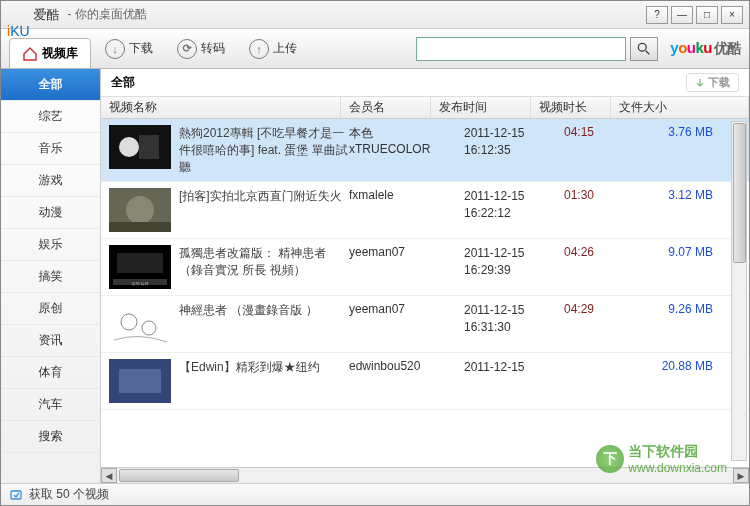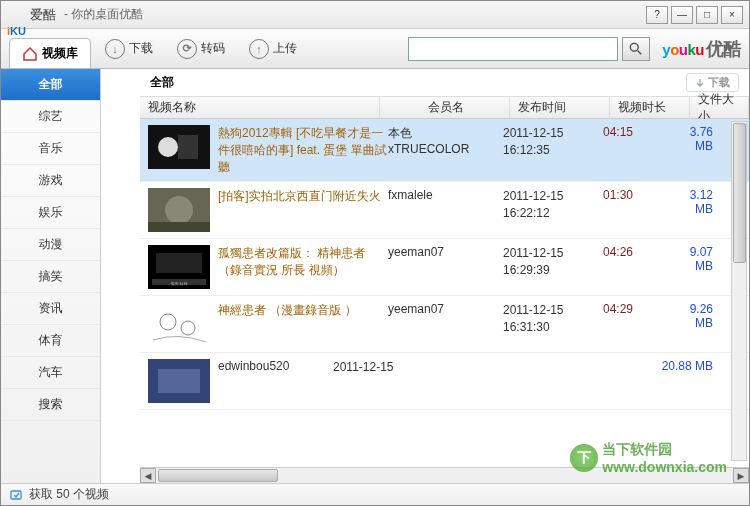--- a/index.html
+++ b/index.html
@@ -1,59 +1,59 @@
 <!DOCTYPE html>
 <html><head>
 <meta charset="utf-8">
 <style>
 * { margin: 0; padding: 0; box-sizing: border-box; }
 body { font-family: "Microsoft YaHei", SimSun, Arial, sans-serif; font-size: 12px; background: #fff; width: 750px; height: 506px; overflow: hidden; border: 1px solid #888; position: relative; }
 .titlebar { height: 28px; background: linear-gradient(#f7f7f7,#eaeaea); display: flex; align-items: center; padding: 0 6px; border-bottom: 1px solid #ccc; }
-.logo-iku { font-weight: bold; font-size: 11px; margin-top: 32px; }
+.logo-iku { font-weight: normal; font-size: 14px; margin-top: 32px; }
 .logo-iku .i { color: #ff6600; }
 .logo-iku .ku { color: #0b6fb8; }
 .logo-cn { margin-left: 4px; color: #333; font-size: 13px; }
 .title-sub { margin-left: 8px; color: #666; }
 .titlebar-spacer { flex: 1; }
 .winbtn { width: 22px; height: 18px; border: 1px solid #999; background: linear-gradient(#fff,#e6e6e6); margin-left: 3px; display: flex; align-items: center; justify-content: center; font-size: 10px; cursor: pointer; color: #333; }
 .toolbar { height: 40px; background: linear-gradient(#fefefe,#e7e7e7); border-bottom: 1px solid #bbb; display: flex; align-items: center; padding: 8px 8px; gap: 4px; }
 .tab-main { display: flex; align-items: center; gap: 4px; padding: 6px 12px; background: #fff; border: 1px solid #bbb; border-radius: 4px 4px 0 0; font-weight: bold; position: relative; top: 5px; }
 .tab-main svg { width: 16px; height: 16px; }
 .tool-btn { display: flex; align-items: center; gap: 4px; padding: 4px 10px; cursor: pointer; color: #333; border-radius: 3px; }
 .tool-btn .circ-icon { width: 20px; height: 20px; border: 1.5px solid #777; border-radius: 50%; display: flex; align-items: center; justify-content: center; font-size: 11px; color: #777; font-weight: bold; }
 .search-wrap { margin-left: auto; display: flex; align-items: center; }
 .search-input { width: 210px; height: 24px; border: 1px solid #7a9; padding: 0 6px; }
 .search-btn { width: 28px; height: 24px; border: 1px solid #999; background: linear-gradient(#fafafa,#ddd); margin-left: 4px; display: flex; align-items: center; justify-content: center; cursor: pointer; }
 .youku-logo { margin-left: 12px; font-weight: bold; font-size: 15px; letter-spacing: -0.5px; }
 .youku-logo .y { color: #00a0e9; }
 .youku-logo .o1 { color: #ec6800; }
 .youku-logo .u1 { color: #ec008c; }
 .youku-logo .k { color: #009944; }
 .youku-logo .u2 { color: #e60012; }
-.youku-logo .cn { color: #666; font-size: 18px; margin-left: 2px; }
-.main { display: flex; height: calc(100% - 28px - 40px - 22px); gap: 39px; }
+.youku-logo .cn { color: #666; font-size: 14px; margin-left: 2px; }
+.main { display: flex; height: calc(100% - 28px - 40px - 22px); }
 .sidebar { width: 100px; background: linear-gradient(#fdfdfd,#f0f0f0); border-right: 1px solid #ccc; overflow: hidden; }
 .side-item { padding: 7px 0; text-align: center; color: #333; cursor: pointer; border-bottom: 1px solid #e8e8e8; }
 .side-item.active { background: linear-gradient(#3a8fe0,#1d6fc9); color: #fff; font-weight: bold; }
 .content { flex: 1; display: flex; flex-direction: column; background: #fff; overflow: hidden; }
 .content-header { height: 28px; border-bottom: 1px solid #ddd; display: flex; align-items: center; padding: 0 10px; font-weight: bold; }
 .dl-btn-top { margin-left: auto; font-size: 11px; color: #999; border: 1px solid #ddd; padding: 1px 8px; border-radius: 3px; display: flex; align-items: center; gap: 3px; }
 .col-head { height: 22px; background: linear-gradient(#fafafa,#ececec); border-bottom: 1px solid #ccc; display: flex; align-items: center; font-size: 12px; color: #333; }
 .col-head > div { border-right: 1px solid #ddd; padding: 0 8px; height: 100%; display: flex; align-items: center; }
 .c-name { width: 240px; }
-.c-member { width: 90px; margin-left: 40px; }
+.c-member { width: 90px; }
 .c-time { width: 100px; }
 .c-dur { width: 80px; }
 .c-size { flex: 1; }
 .rows { flex: 1; overflow-y: auto; }
 .row { display: flex; padding: 6px 8px; border-bottom: 1px solid #eee; align-items: flex-start; cursor: pointer; }
 .row.sel { background: #d1e5f8; }
 .thumb { width: 62px; height: 44px; background: #222; flex-shrink: 0; margin-right: 8px; display: flex; align-items: center; justify-content: center; color: #888; font-size: 9px; overflow: hidden; }
 .thumb svg { width: 100%; height: 100%; }
-.r-name { width: 170px; color: #a16207; line-height: 1.4; word-break: break-all; }
+.r-name { width: 170px; color: #404040; line-height: 1.4; word-break: break-all; }
 .r-member { width: 90px; color: #333; }
 .r-time { width: 100px; color: #333; line-height: 1.4; margin-left: 25px; }
 .r-dur { width: 80px; color: #7f1d1d; }
 .r-size { flex: 1; color: #1d4ed8; padding-right: 28px; text-align: right; }
 .hscroll { height: 16px; background: #f0f0f0; border-top: 1px solid #ccc; position: relative; }
 .hscroll .thumb-bar { position: absolute; left: 18px; top: 1px; height: 13px; width: 120px; background: linear-gradient(#e8e8e8,#c8c8c8); border: 1px solid #aaa; border-radius: 2px; }
 .hscroll .arrow { position: absolute; top: 0; width: 16px; height: 15px; background: #e0e0e0; border: 1px solid #aaa; display: flex; align-items: center; justify-content: center; font-size: 9px; color: #555; }
 .hscroll .arrow.left { left: 0; }
 .hscroll .arrow.right { right: 0; }
 .statusbar { height: 22px; border-top: 1px solid #ccc; background: linear-gradient(#fafafa,#eee); display: flex; align-items: center; padding: 0 8px; color: #444; gap: 6px; }
@@ -113,23 +113,24 @@
     </span>
   </div>
 </div>
 
 <div class="main">
   <div class="sidebar" id="sidebar">
       <div class="side-item active">全部</div>
       <div class="side-item">综艺</div>
       <div class="side-item">音乐</div>
       <div class="side-item">游戏</div>
+      <div class="side-item">动漫</div>
       <div class="side-item">娱乐</div>
-      <div class="side-item">动漫</div>
       <div class="side-item">搞笑</div>
+      <div class="side-item">原创</div>
       <div class="side-item">资讯</div>
       <div class="side-item">体育</div>
       <div class="side-item">汽车</div>
       <div class="side-item">搜索</div>
     </div>
   <div class="content">
     <div class="content-header">
       <span>全部</span>
       <span class="dl-btn-top">
         <svg width="10" height="10" viewBox="0 0 10 10">
@@ -204,20 +205,21 @@
           <div class="r-dur">04:29</div>
           <div class="r-size">9.26 MB</div>
         </div>
         <div class="row">
           <div class="thumb">
             <svg viewBox="0 0 62 44">
               <rect width="62" height="44" fill="#347"></rect>
               <rect x="10" y="10" width="42" height="24" fill="#569"></rect>
             </svg>
           </div>
+          <div class="r-name">【Edwin】精彩到爆★纽约</div>
           <div class="r-member">edwinbou520</div>
           <div class="r-time">2011-12-15</div>
           <div class="r-dur"></div>
           <div class="r-size">20.88 MB</div>
         </div>
       </div>
     <div class="hscroll">
       <div class="arrow left">◀</div>
       <div class="thumb-bar"></div>
       <div class="arrow right">▶</div>
@@ -244,15 +246,15 @@
     <span>选项</span>
   </span>
   <span class="status-link">帮助</span>
   <span class="status-link">建议</span>
 </div>
 
 <div class="watermark">
   <div class="wm-circ">下</div>
   <div>
     <div class="wm-txt">当下软件园</div>
-    <div style="font-size:14px;color:#3a9a1f;font-weight:bold;">www.downxia.com</div>
+    <div style="font-size:12px;color:#3a9a1f;">www.downxia.com</div>
   </div>
 </div>
 
 </body></html>

